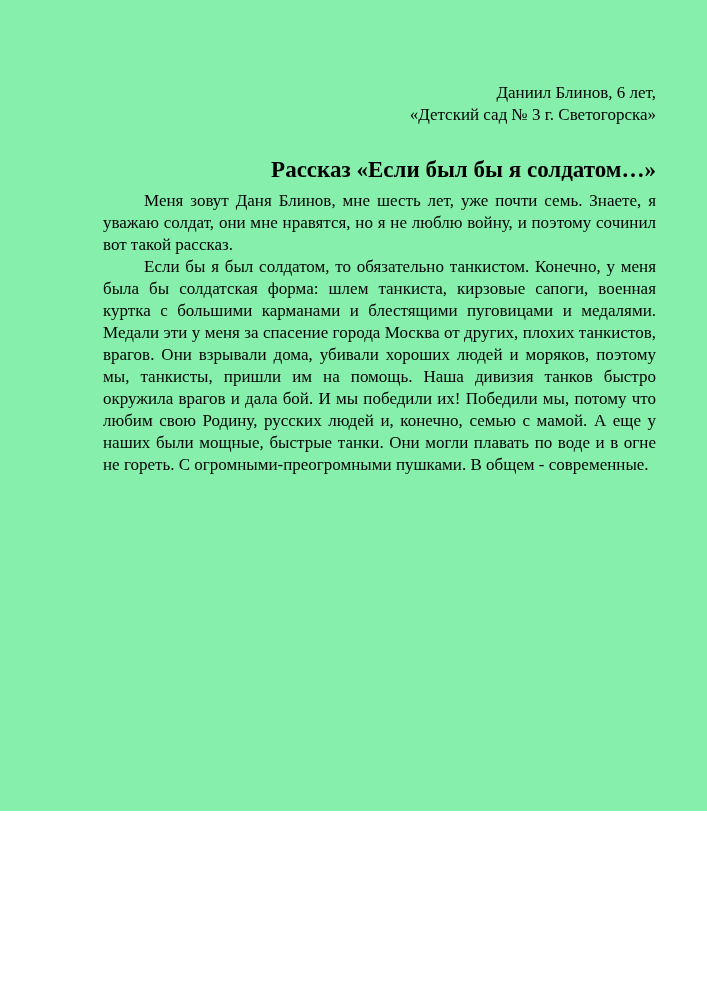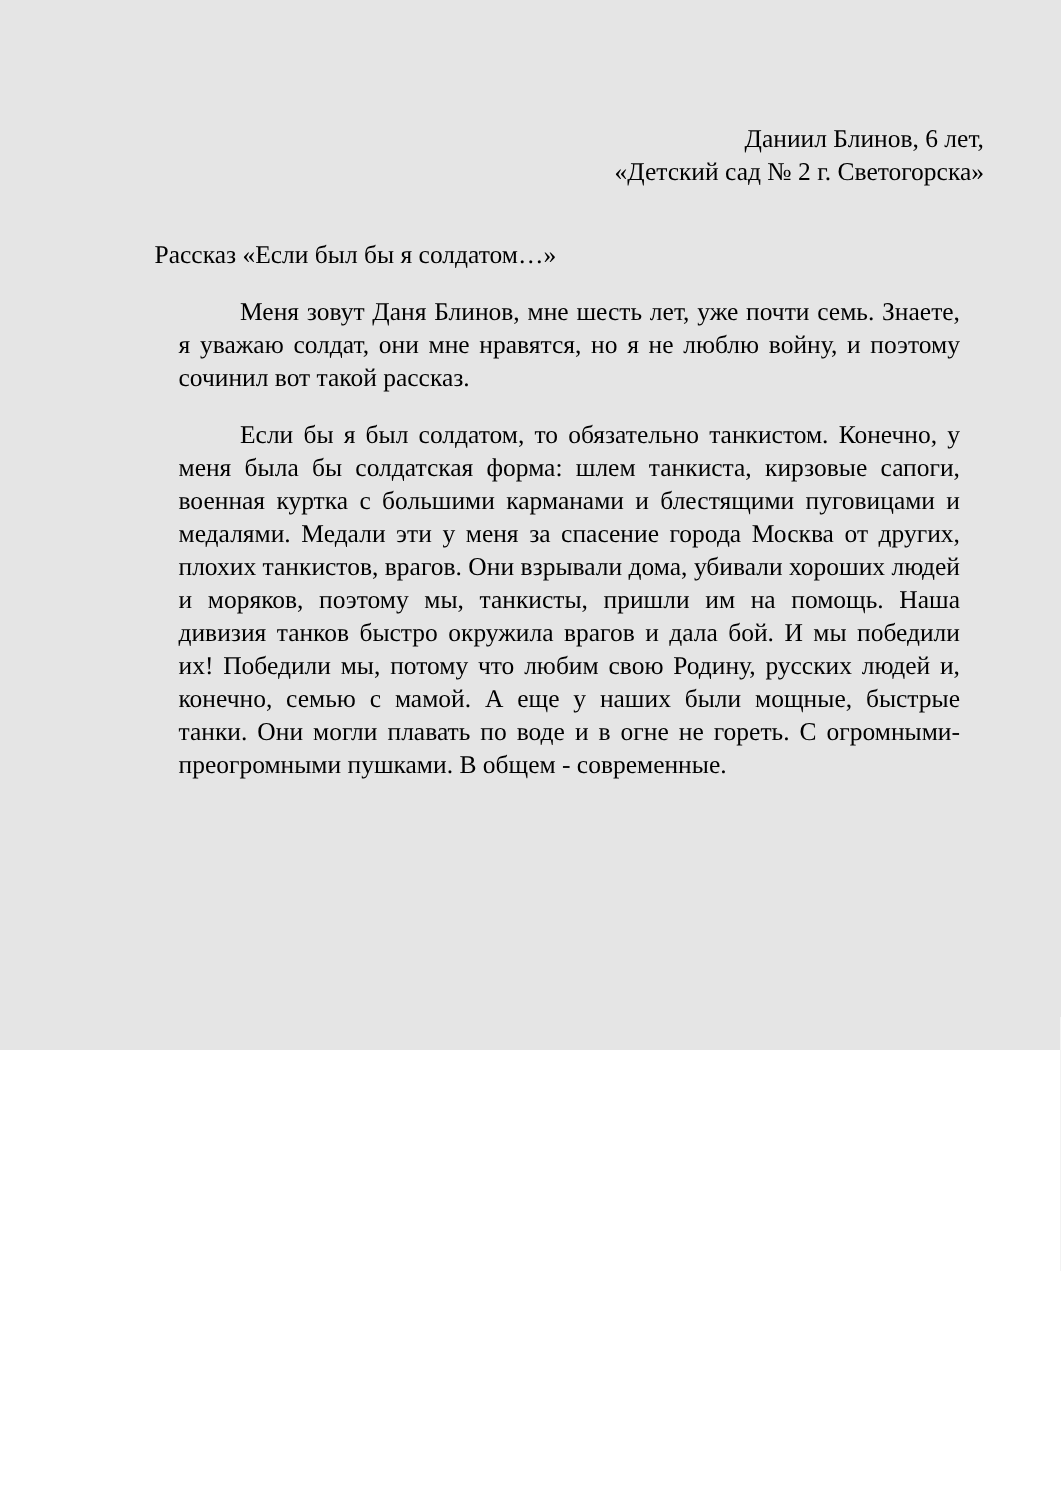--- a/index.html
+++ b/index.html
@@ -3,55 +3,55 @@
 <meta charset="utf-8">
 <style>
   html, body {
     margin: 0;
     padding: 0;
     background: #ffffff;
   }
   .page {
     position: relative;
     width: 707px;
-    height: 700px;
-    background: #e5e5e5;
+    height: 811px;
+    background: #86efac;
     box-sizing: border-box;
     padding: 82px 51px 0 103px;
     font-family: "Liberation Serif", "DejaVu Serif", serif;
     font-size: 17px;
     line-height: 22px;
     color: #000000;
     overflow: hidden;
   }
   .author-block {
     text-align: right;
   }
   .author-line {
     white-space: nowrap;
   }
   .story-title {
-    font-size: 17px;
-    font-weight: normal;
-    text-align: left;
+    font-size: 23px;
+    font-weight: bold;
+    text-align: right;
     line-height: 22px;
     margin: 33px 0 9px 0;
   }
   .para {
-    margin: 16px;
+    margin: 0;
     text-align: justify;
     text-indent: 41px;
   }
 </style>
 </head>
 <body>
 
 <div class="page">
   <div class="author-block">
     <div class="author-line">Даниил Блинов, 6 лет,</div>
-    <div class="author-line">«Детский сад № 2 г. Светогорска»</div>
+    <div class="author-line">«Детский сад № 3 г. Светогорска»</div>
   </div>
 
   <h1 class="story-title">Рассказ «Если был бы я солдатом…»</h1>
 
   <p class="para">Меня зовут Даня Блинов, мне шесть лет, уже почти семь. Знаете, я уважаю солдат, они мне нравятся, но я не люблю войну, и поэтому сочинил вот такой рассказ.</p>
   <p class="para">Если бы я был солдатом, то обязательно танкистом. Конечно, у меня была бы солдатская форма: шлем танкиста, кирзовые сапоги, военная куртка с большими карманами и блестящими пуговицами и медалями. Медали эти у меня за спасение города Москва от других, плохих танкистов, врагов. Они взрывали дома, убивали хороших людей и моряков, поэтому мы, танкисты, пришли им на помощь. Наша дивизия танков быстро окружила врагов и дала бой. И мы победили их! Победили мы, потому что любим свою Родину, русских людей и, конечно, семью с мамой. А еще у наших были мощные, быстрые танки. Они могли плавать по воде и в огне не гореть. С огромными-преогромными пушками. В общем - современные.</p>
 </div>
 
 </body></html>

